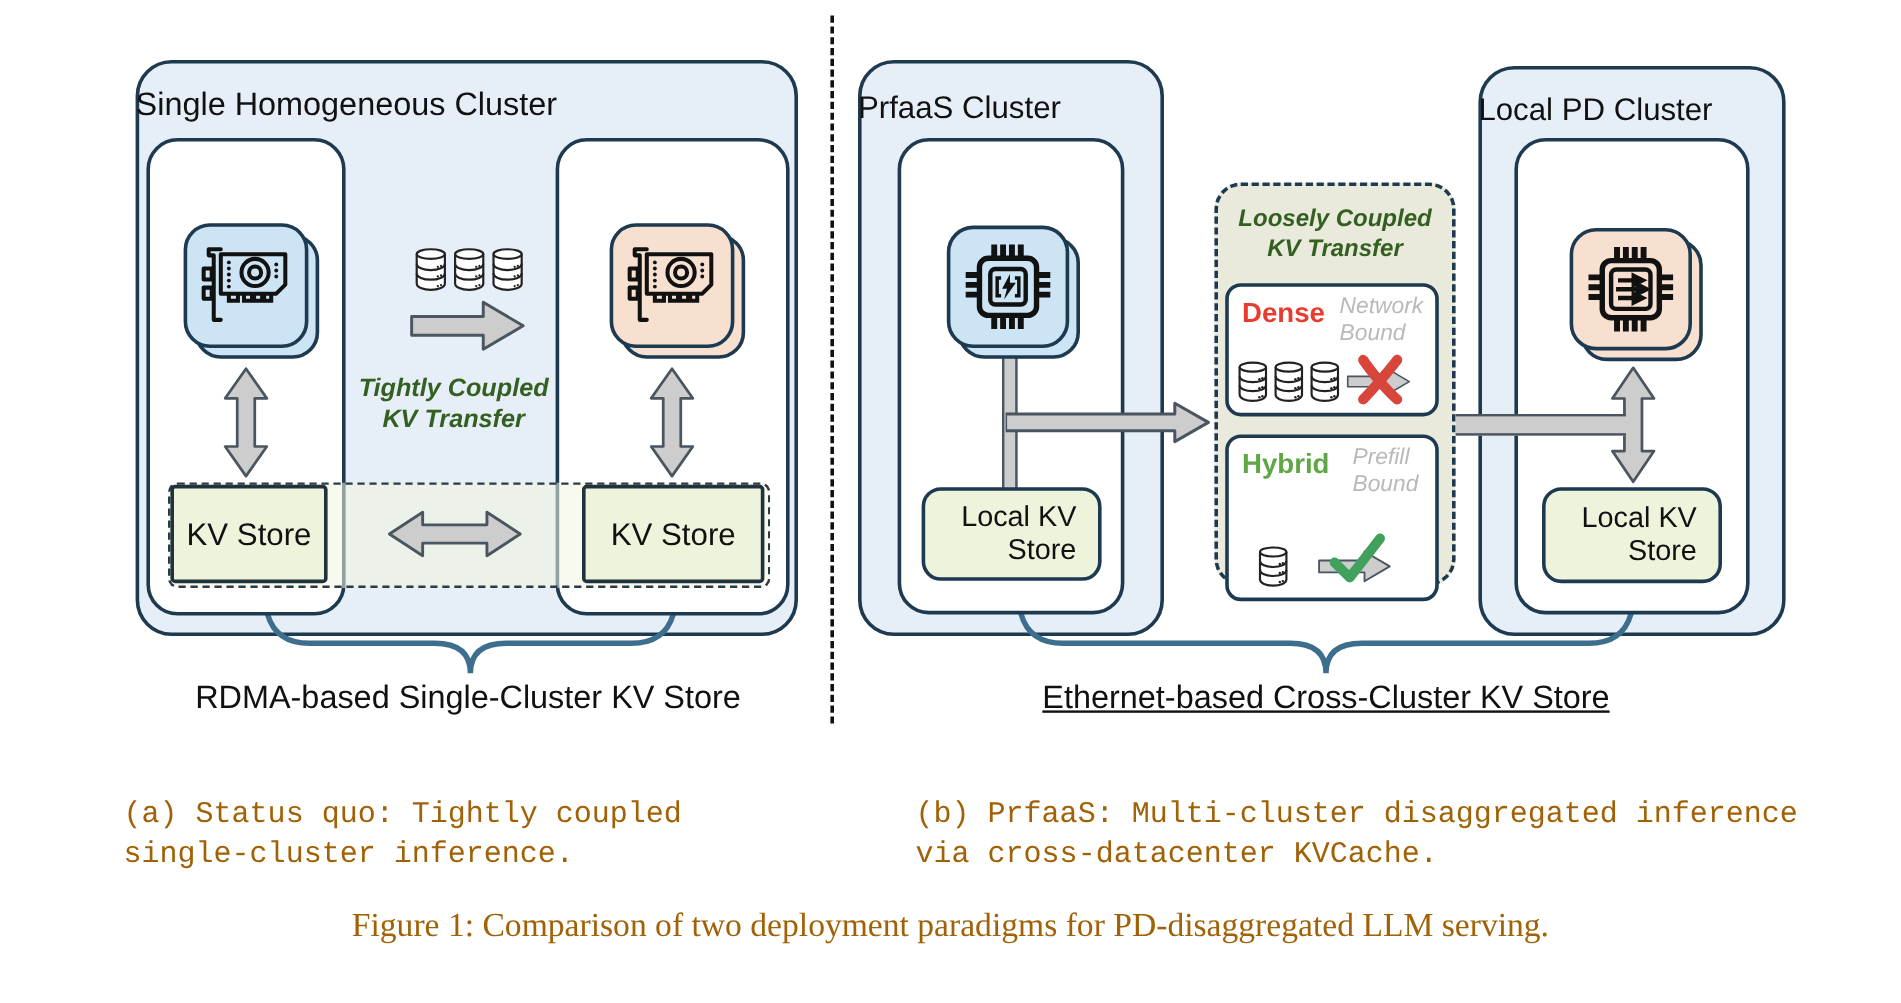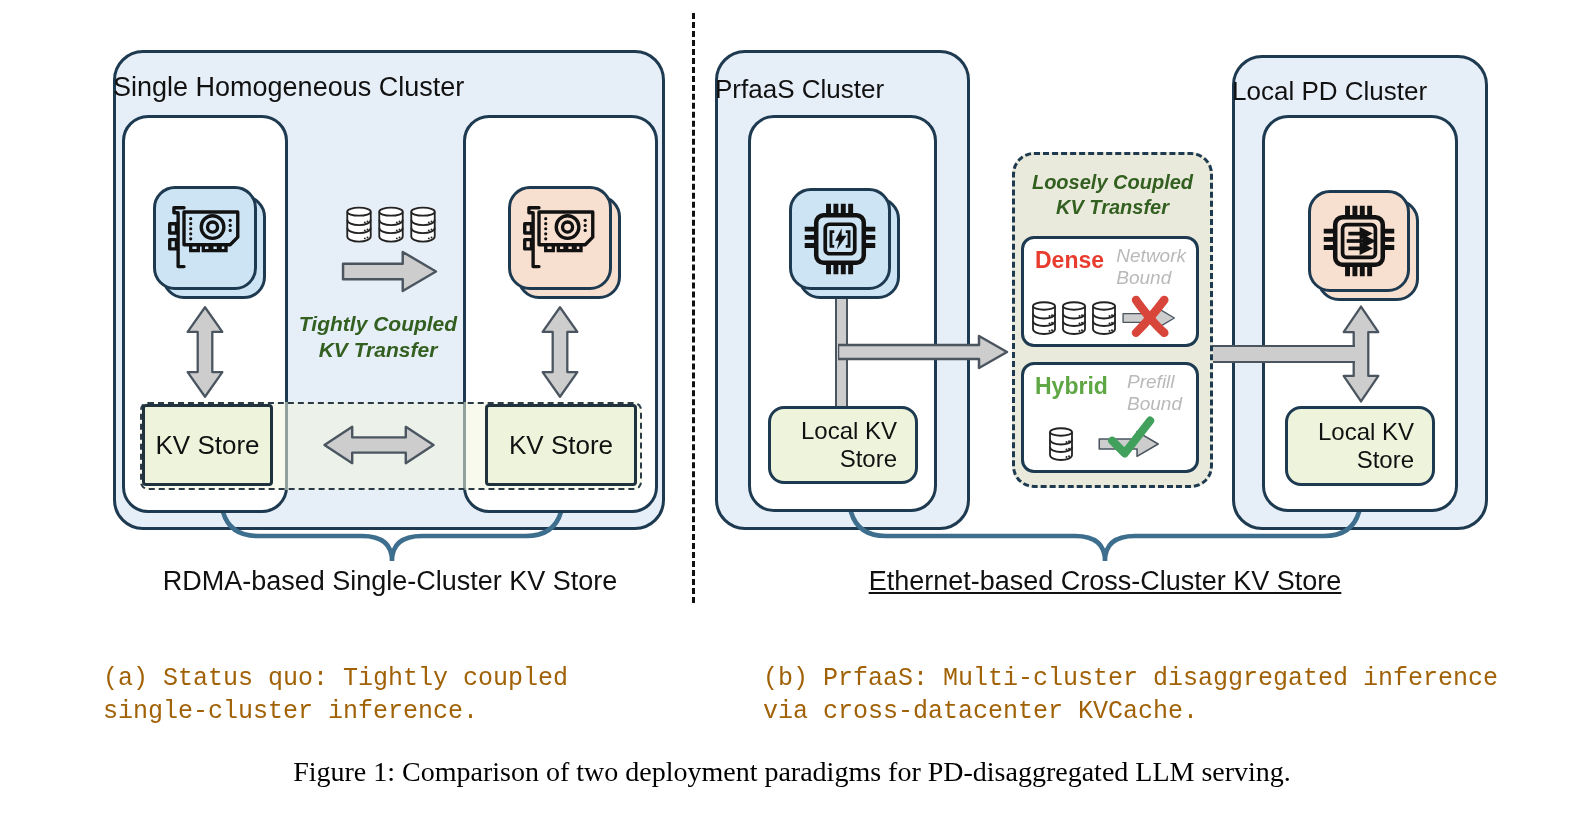--- a/index.html
+++ b/index.html
@@ -55,21 +55,21 @@
 
   
   .conn-v { background:#cdcdcd; border-left:2.5px solid #4a5560; border-right:2.5px solid #4a5560; }
   .conn-h { background:#cdcdcd; border-top:2.5px solid #4a5560; border-bottom:2.5px solid #4a5560; }
 
   .divider { border-left:3px dashed #111; }
 
   .brace-caption { text-align:center; font-size:27px; color:#111; }
 
   .serif-caption { font-family:Liberation Mono, monospace; font-size:25px; line-height:1.33; color:#a16207;margin-left:15px; }
-  .figure-caption { font-family:"Liberation Serif", serif; font-size:28px; text-align:center; color:#000000; }
+  .figure-caption { font-family:"Liberation Serif", serif; font-size:28px; text-align:center; color:#a16207; }
 
   .arrow-shape { fill:#cdcdcd; stroke:#4a5560; stroke-width:2.5; stroke-linejoin:round; }
   .rel { position:relative; }
 </style>
 </head>
 <body>
 
 <div class="canvas">
 
   <div class="abs cluster" style="left:113px; top:50px; width:552px; height:480px;"></div>
@@ -326,21 +326,21 @@
         <svg width="54" height="30" viewBox="0 0 100 46">
             <polygon class="arrow-shape" points="2,15 63,15 63,3 97,23 63,43 63,31 2,31"></polygon>
           </svg>
         <svg class="abs" style="left:4px; top:-10px;" width="46" height="46" viewBox="0 0 60 60">
           <path d="M13 9 C21 21 40 44 50 52 M50 9 C41 21 21 44 13 52" stroke="#d8453a" stroke-width="11" fill="none" stroke-linecap="round"></path>
         </svg>
       </span>
     </div>
   </div>
 
-  <div class="mode-box" style="left:1021px; top:362px; width:178px; height:111px;">
+  <div class="mode-box" style="left:1021px; top:362px; width:178px; height:139px;">
     <div class="mode-label" style="color:#5fa744;">Hybrid</div>
     <div class="bound-note" style="right:14px;">
       <div>Prefill</div>
       <div>Bound</div>
     </div>
     <div class="abs" style="left:22px; bottom:6px; display:flex; align-items:center;">
       <svg width="30" height="40" viewBox="0 0 60 74">
           <g stroke="#222" stroke-width="3.6" fill="#fff">
             <path d="M8 13 V59 C8 65 18 69 30 69 C42 69 52 65 52 59 V13"></path>
             <ellipse cx="30" cy="13" rx="22" ry="7.5"></ellipse>

